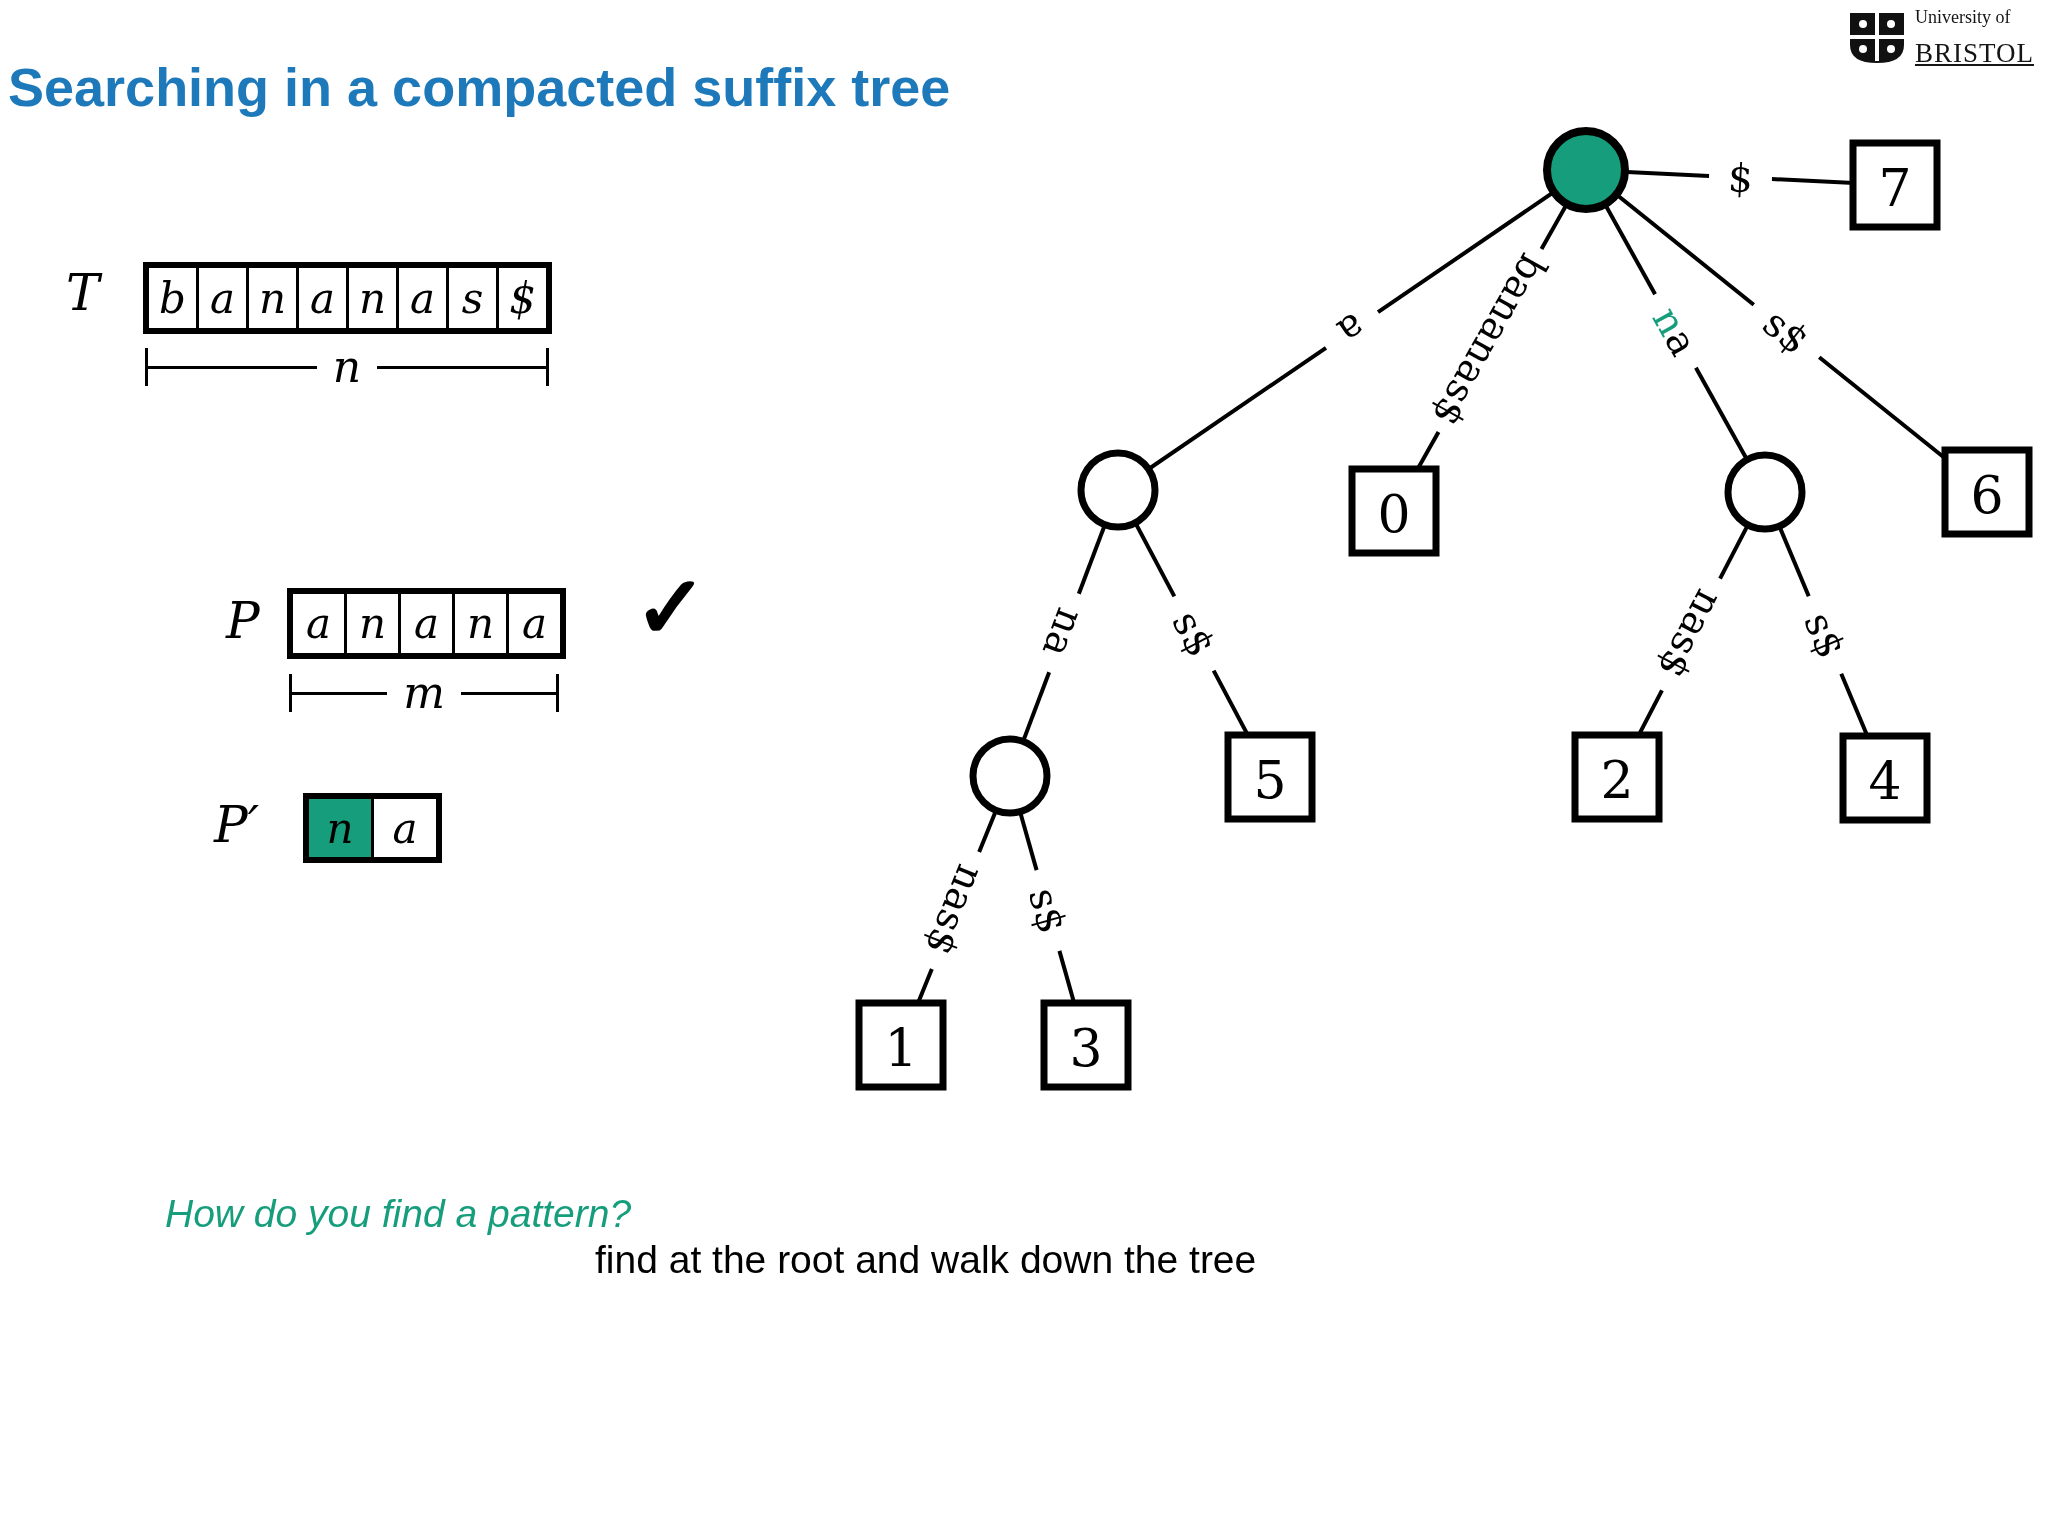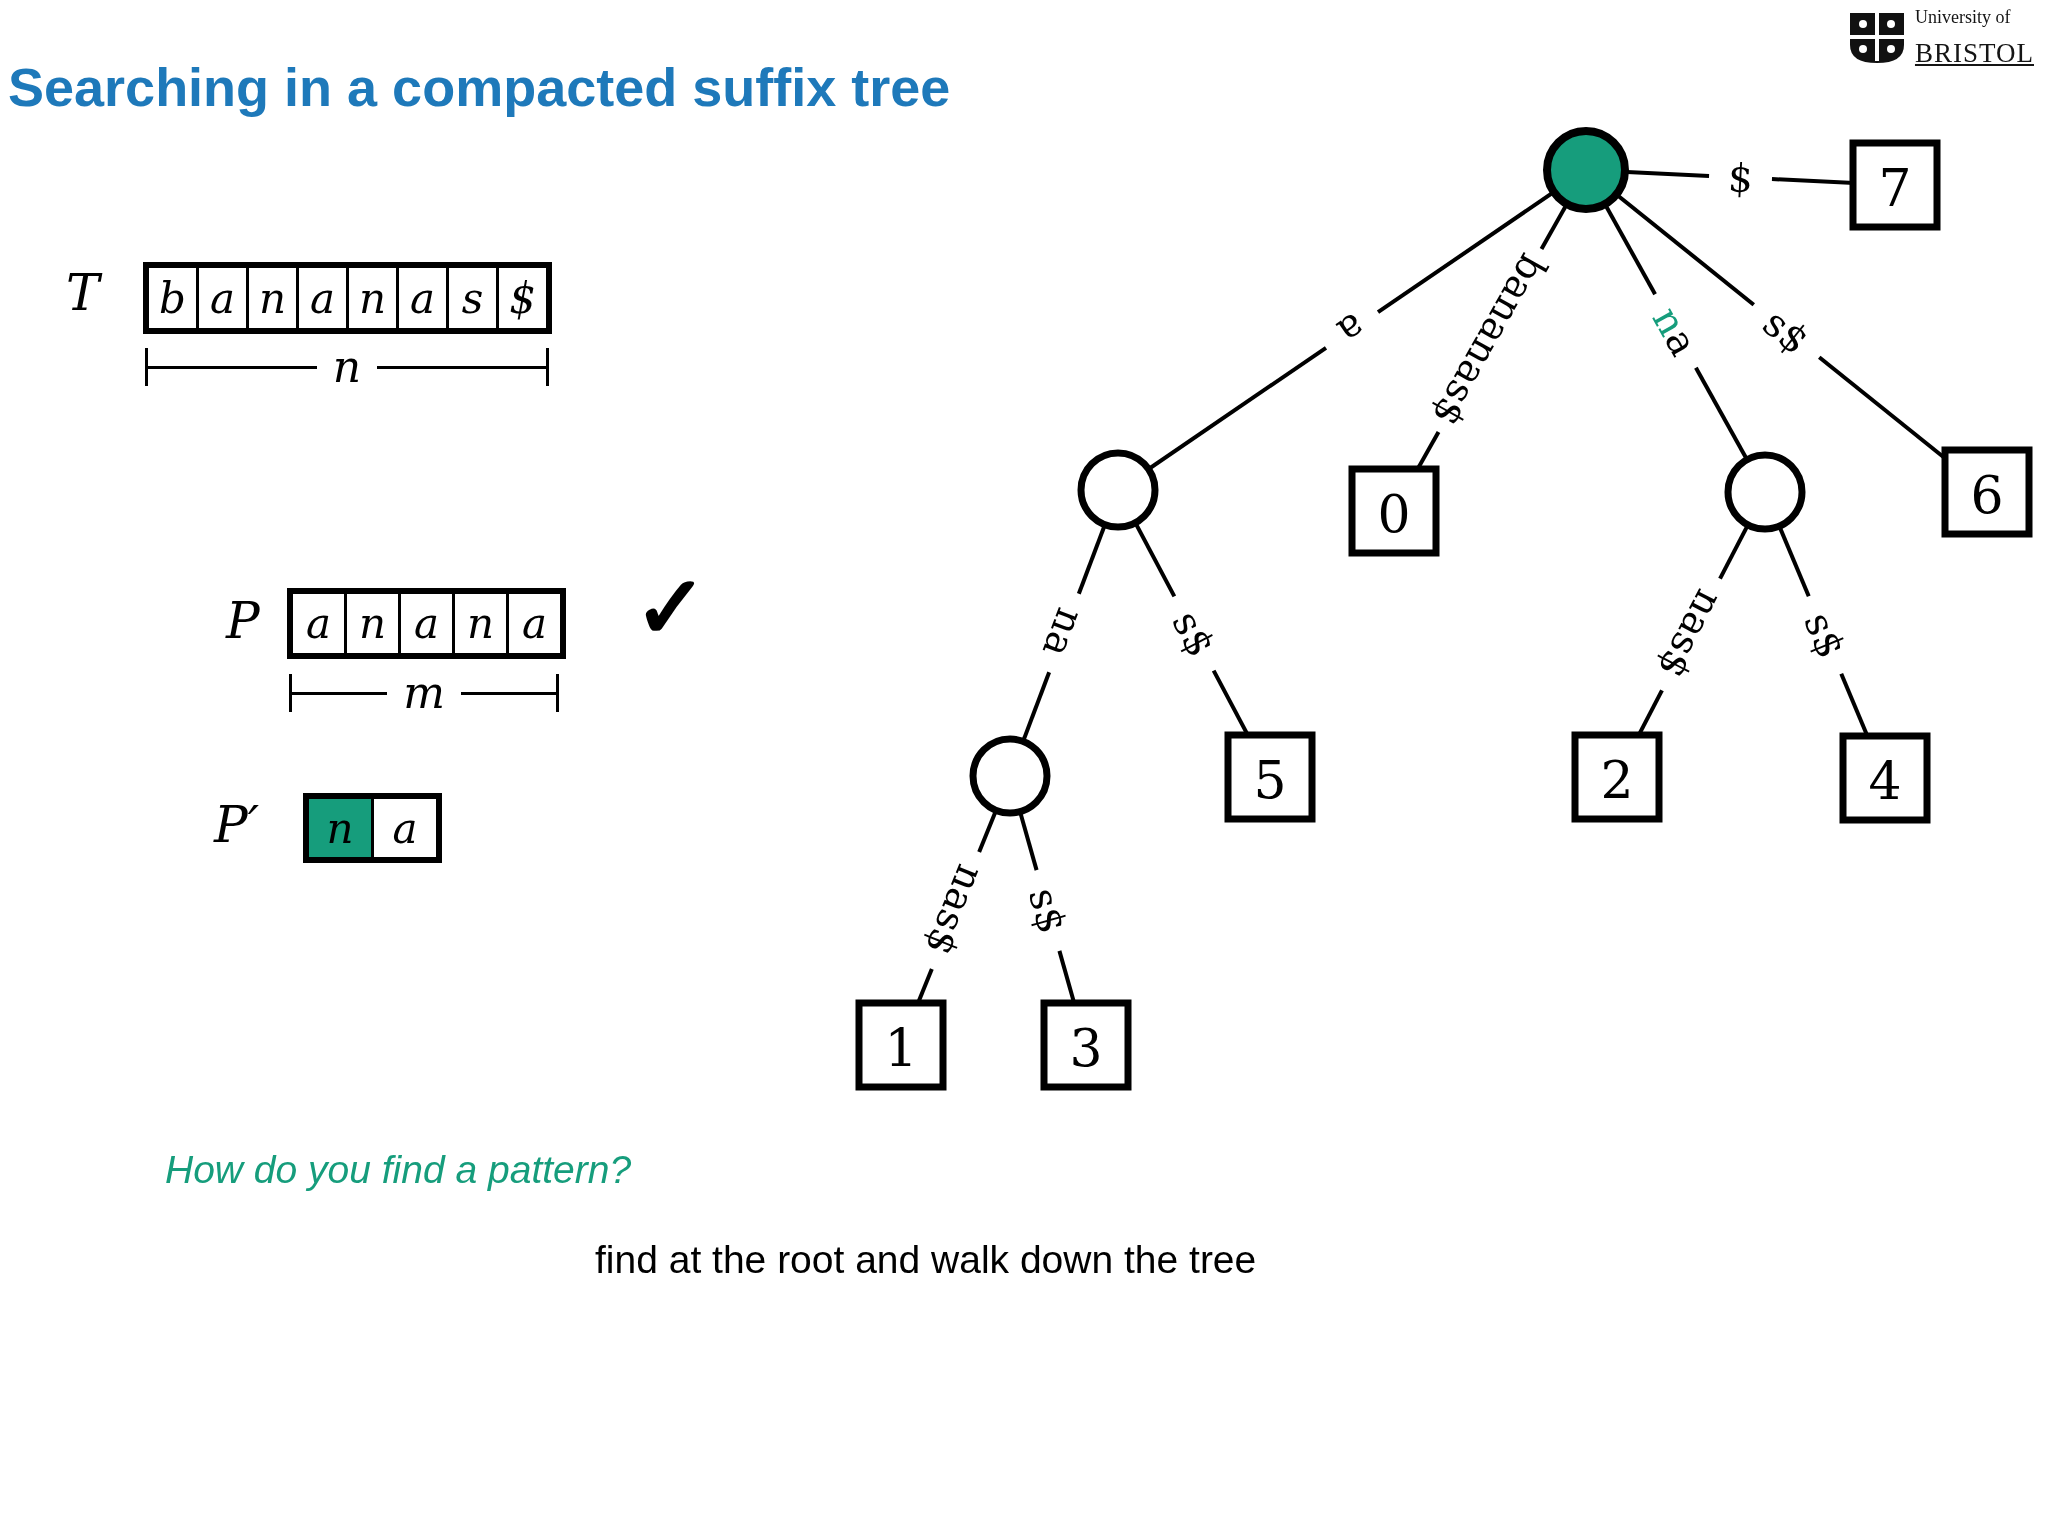--- a/index.html
+++ b/index.html
@@ -25,21 +25,21 @@
   .cell.hl{background:var(--teal);}
   .row-label{position:absolute;font-family:"DejaVu Serif",serif;font-style:italic;font-size:50px;line-height:1;}
   
   .measure{position:absolute;display:flex;align-items:center;height:38px;
            border-left:3px solid #000;border-right:3px solid #000;}
   .measure .mline{flex:1;height:3px;background:#000;}
   .measure .mlabel{font-family:"DejaVu Serif",serif;font-style:italic;font-size:44px;
                    padding:0 16px;line-height:0;}
   .check{position:absolute;left:634px;top:564px;font-size:88px;font-weight:700;line-height:1;}
   
-  .question{position:absolute;left:165px;top:1148px;font-size:39px;font-style:italic;color:var(--teal);}
+  .question{position:absolute;left:165px;top:1192px;font-size:39px;font-style:italic;color:var(--teal);}
   .step1{position:absolute;left:595px;top:1238px;font-size:39px;}
   .step2{position:absolute;left:858px;top:1306px;font-size:39px;}
   #tree-svg{position:absolute;left:0;top:0;width:2048px;height:1536px;}
 </style>
 </head>
 <body>
 
 <div id="slide">
 
   <div class="title" style="color: rgb(30, 121, 186);">Searching in a compacted suffix tree</div>

